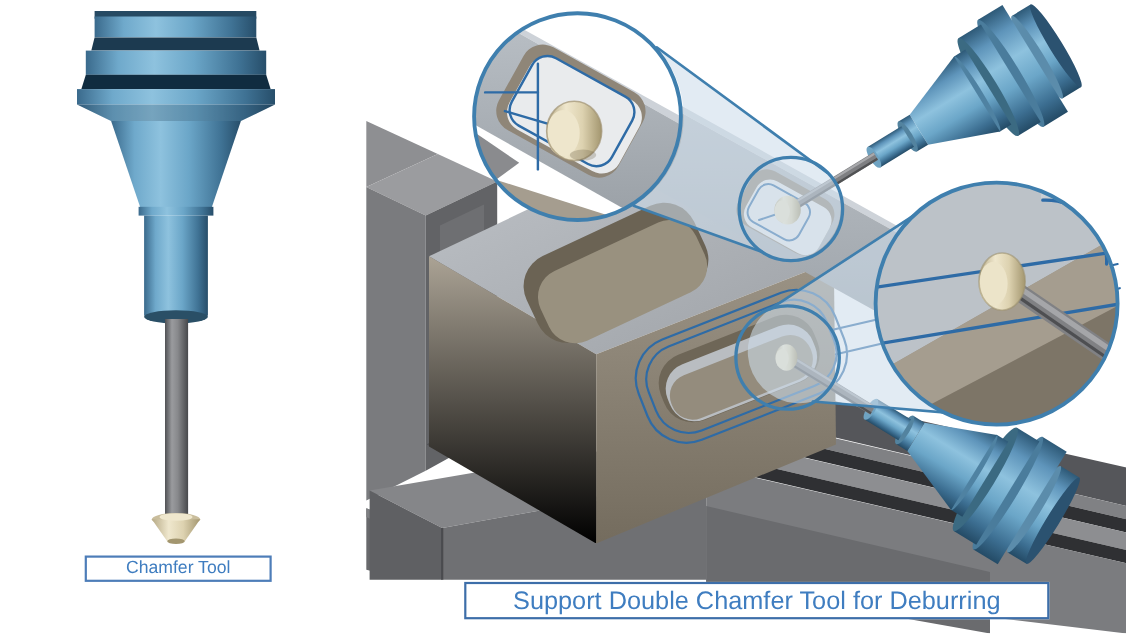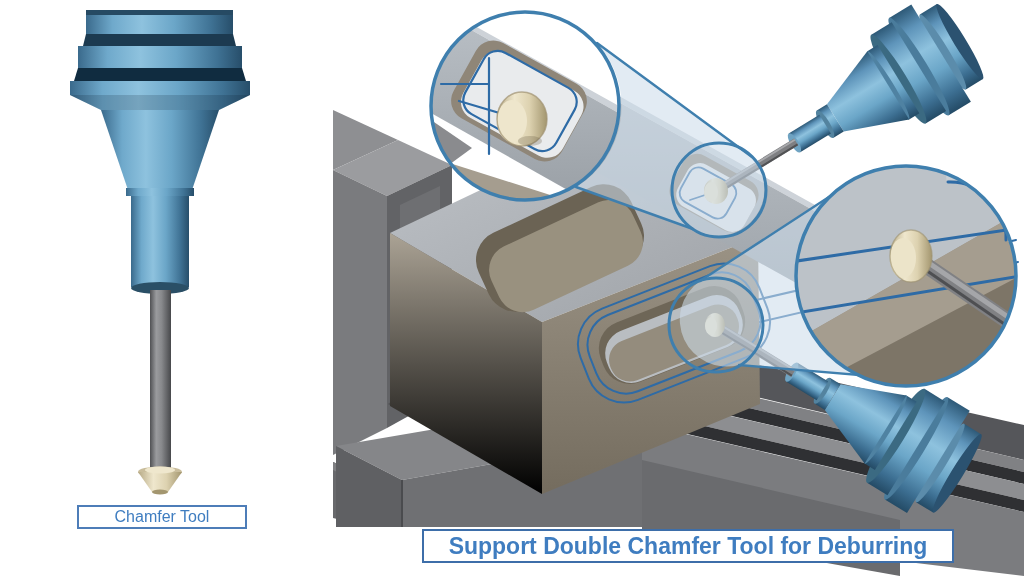--- a/index.html
+++ b/index.html
@@ -10,21 +10,21 @@
     --magnifier-fill:#cddcea;
   }
   html,body{margin:0;padding:0;background:#fff;}
   #stage{position:relative;width:1024px;height:576px;background:#ffffff;overflow:hidden;
          font-family:"Liberation Sans", sans-serif;}
   #scene{position:absolute;left:0;top:0;}
   .caption{position:absolute;display:flex;align-items:center;justify-content:center;
            background:#ffffff;color:var(--caption-text);border:2px solid var(--caption-border);
            box-sizing:border-box;white-space:nowrap;}
   .caption.left{left:77px;top:505px;width:170px;height:24px;font-size:16px;font-weight:400;}
-  .caption.bottom{left:422px;top:529px;width:532px;height:34px;font-size:23px;font-weight:700;
+  .caption.bottom{left:422px;top:529px;width:532px;height:34px;font-size:23px;font-weight:400;
                   border-width:2.5px;border-color:#3d6ea9;}
   .callout{stroke:var(--callout-stroke);fill:none;}
   .toolpath{stroke:var(--toolpath-blue);fill:none;stroke-linecap:round;stroke-linejoin:round;}
   .wedge{fill:var(--magnifier-fill);fill-opacity:.58;stroke:none;}
   .wedge-edge{stroke:var(--callout-stroke);stroke-width:2.4;fill:none;stroke-linecap:round;}
 </style>
 </head>
 <body>
 
 <div id="stage">

